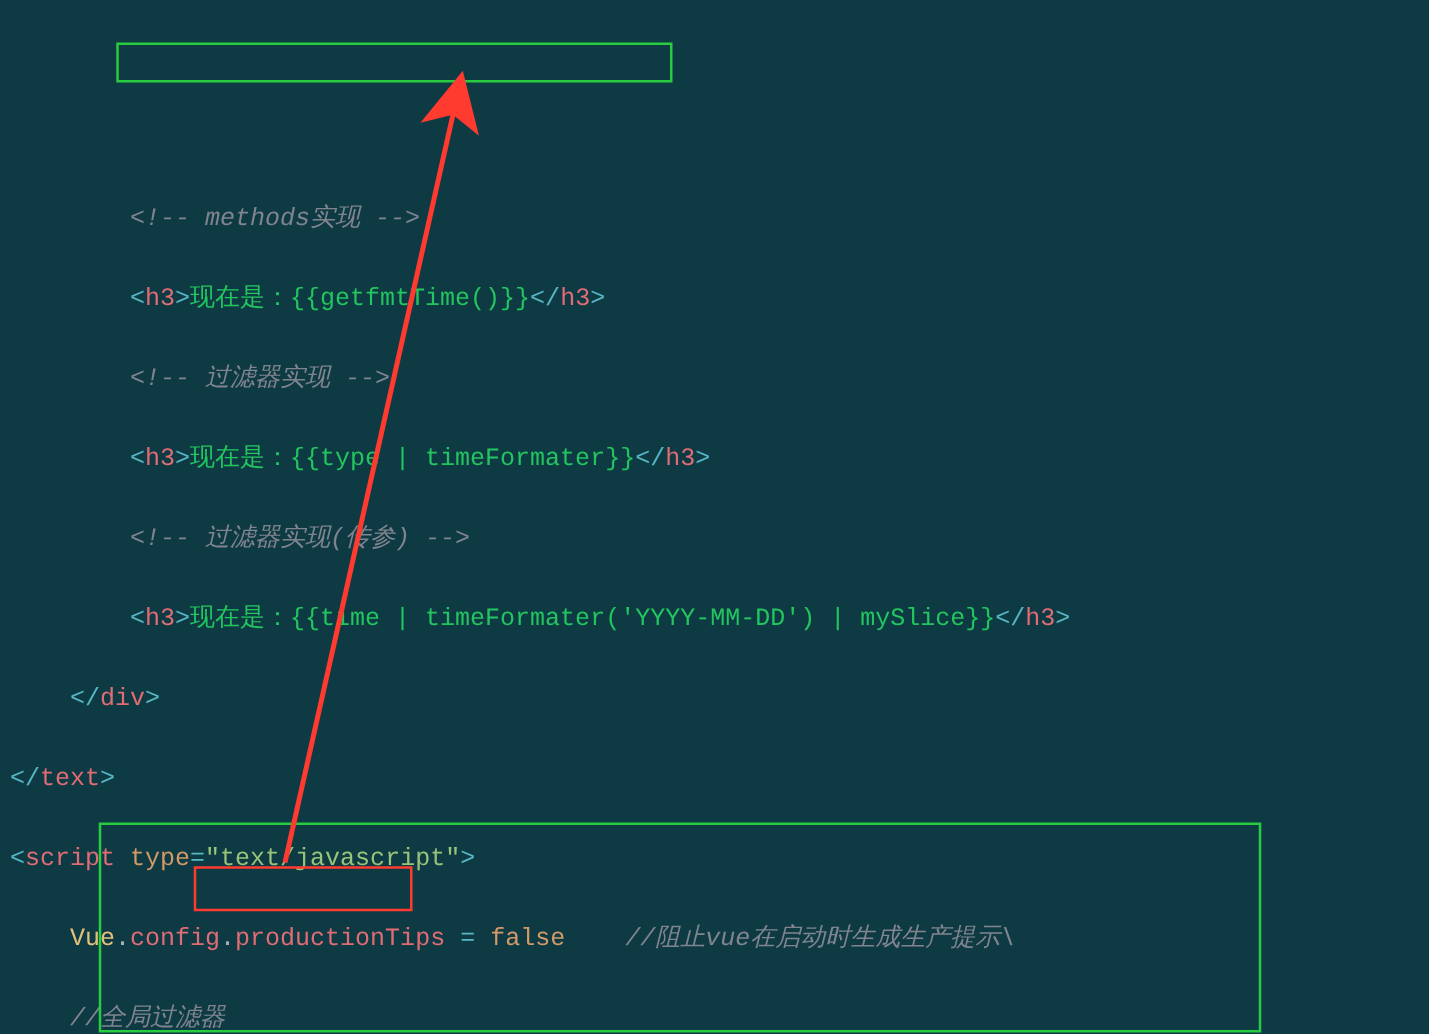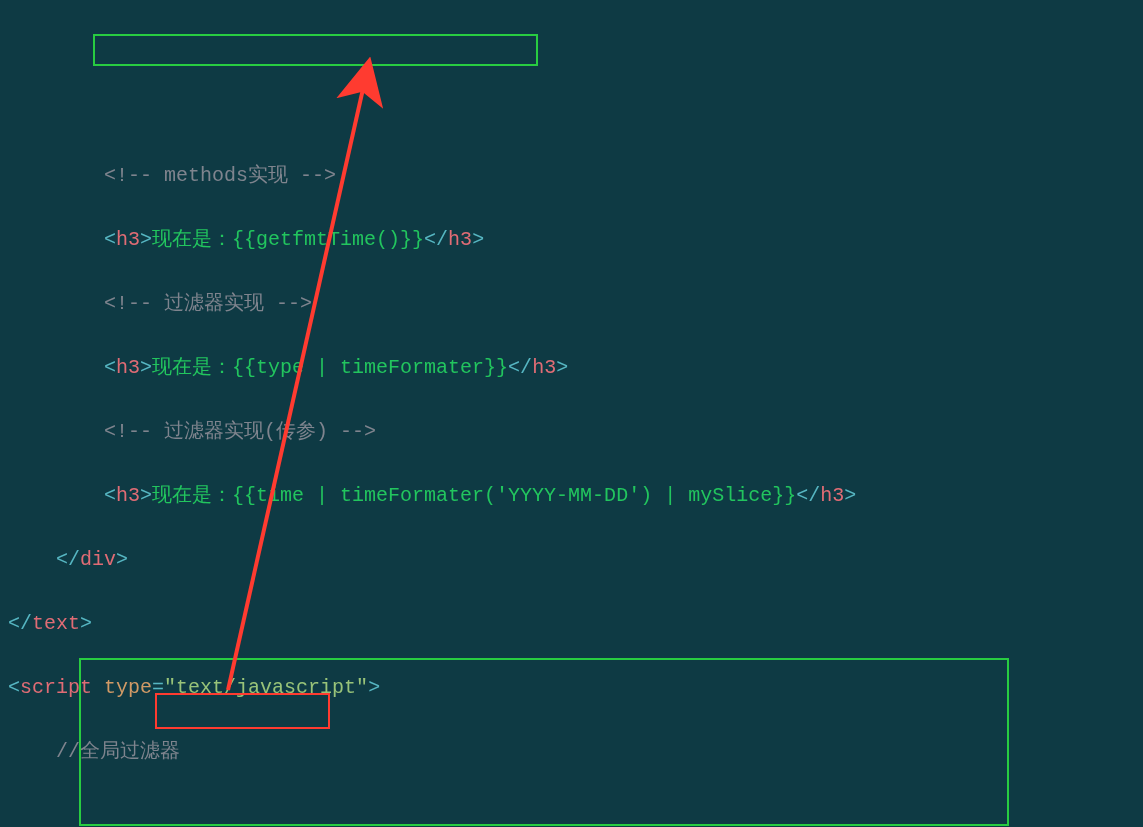--- a/index.html
+++ b/index.html
@@ -17,21 +17,21 @@
   }
   .code {
     padding: 0 0 0 8px;
     position: relative;
   }
   .line { height: 32px; }
   .p  { color: #abb2bf; }
   .tag{ color: #e06c75; }
   .br { color: #56b6c2; }
   .txt{ color: #22c55e; }
-  .cmt{ color: #7f848e; }
+  .cmt{ color: #7f848e; font-style: italic; }
   .var{ color: #e5c07b; }
   .prop{color: #e06c75; }
   .str{ color: #98c379; }
   .num{ color: #d19a66; }
   .op { color: #56b6c2; }
   .attr{color:#d19a66;text-align:center;}
 
   .box-green {
     position: absolute;
     border: 2px solid #28cc41;
@@ -56,20 +56,21 @@
 <div class="code">
 <div class="line">        <span class="cmt">&lt;!-- methods实现 --&gt;</span></div>
 <div class="line">        <span class="br">&lt;</span><span class="tag">h3</span><span class="br">&gt;</span><span class="txt">现在是：{{getfmtTime()}}</span><span class="br">&lt;/</span><span class="tag">h3</span><span class="br">&gt;</span></div>
 <div class="line">        <span class="cmt">&lt;!-- 过滤器实现 --&gt;</span></div>
 <div class="line">        <span class="br">&lt;</span><span class="tag">h3</span><span class="br">&gt;</span><span class="txt">现在是：{{type | timeFormater}}</span><span class="br">&lt;/</span><span class="tag">h3</span><span class="br">&gt;</span></div>
 <div class="line">        <span class="cmt">&lt;!-- 过滤器实现(传参) --&gt;</span></div>
 <div class="line">        <span class="br">&lt;</span><span class="tag">h3</span><span class="br">&gt;</span><span class="txt">现在是：{{time | timeFormater('YYYY-MM-DD') | mySlice}}</span><span class="br">&lt;/</span><span class="tag">h3</span><span class="br">&gt;</span></div>
 <div class="line">    <span class="br">&lt;/</span><span class="tag">div</span><span class="br">&gt;</span></div>
 <div class="line"><span class="br">&lt;/</span><span class="tag">text</span><span class="br">&gt;</span></div>
 <div class="line"><span class="br">&lt;</span><span class="tag">script</span> <span class="attr">type</span><span class="op">=</span><span class="str">"text/javascript"</span><span class="br">&gt;</span></div>
+<div class="line">    <span class="var">Vue</span><span class="p">.</span><span class="prop">config</span><span class="p">.</span><span class="prop">productionTips</span> <span class="op">=</span> <span class="num">false</span>    <span class="cmt">//阻止vue在启动时生成生产提示\</span></div>
 <div class="line">    <span class="cmt">//全局过滤器</span></div>
 
 
 
 
 
 
 
 
 

